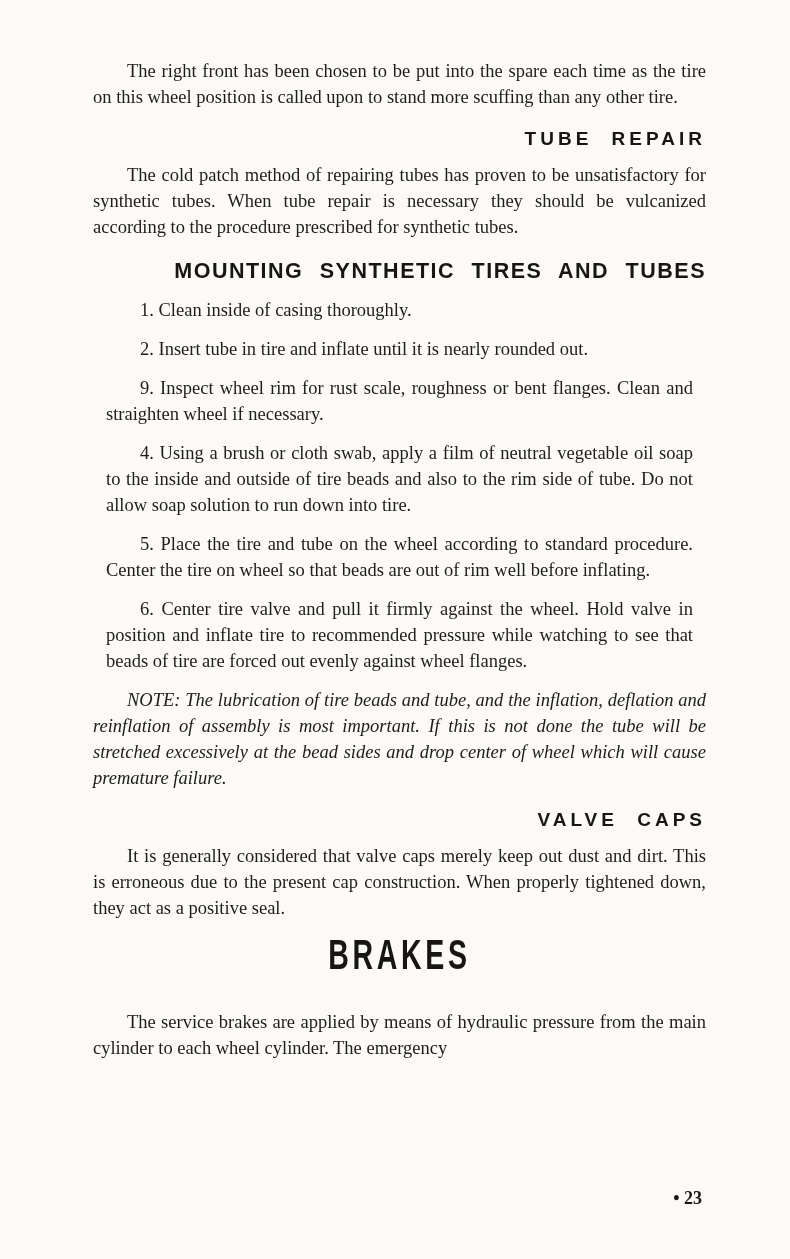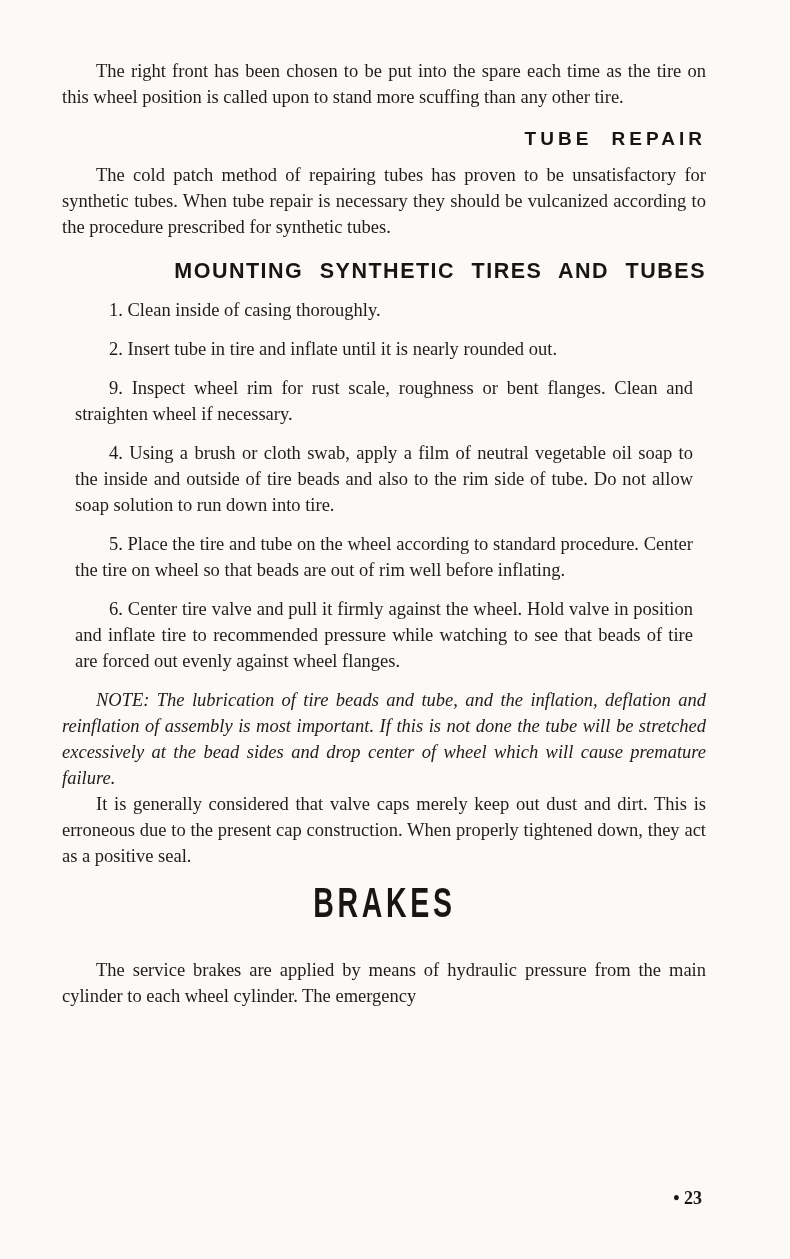--- a/index.html
+++ b/index.html
@@ -7,21 +7,21 @@
     padding: 0;
     background: #e9e7e2;
   }
   .page {
     position: relative;
     width: 790px;
     height: 1259px;
     margin: 0 auto;
     background: #fbfaf6;
     box-sizing: border-box;
-    padding: 58px 84px 0 62px;
+    padding: 58px 84px 0 93px;
     font-family: "Liberation Serif", serif;
     font-size: 18.5px;
     line-height: 26px;
     color: #1e1d1b;
     overflow: hidden;
   }
   p {
     margin: 0;
     text-align: justify;
     text-indent: 34px;
@@ -97,20 +97,21 @@
 
   <p class="step">1. Clean inside of casing thoroughly.</p>
   <p class="step">2. Insert tube in tire and inflate until it is nearly rounded out.</p>
   <p class="step">9. Inspect wheel rim for rust scale, roughness or bent flanges. Clean and straighten wheel if necessary.</p>
   <p class="step">4. Using a brush or cloth swab, apply a film of neutral vegetable oil soap to the inside and outside of tire beads and also to the rim side of tube. Do not allow soap solution to run down into tire.</p>
   <p class="step">5. Place the tire and tube on the wheel according to standard procedure. Center the tire on wheel so that beads are out of rim well before inflating.</p>
   <p class="step">6. Center tire valve and pull it firmly against the wheel. Hold valve in position and inflate tire to recommended pressure while watching to see that beads of tire are forced out evenly against wheel flanges.</p>
 
   <p class="note">NOTE: The lubrication of tire beads and tube, and the inflation, deflation and reinflation of assembly is most important. If this is not done the tube will be stretched excessively at the bead sides and drop center of wheel which will cause premature failure.</p>
 
+  <div class="subhead">VALVE CAPS</div>
 
   <p>It is generally considered that valve caps merely keep out dust and dirt. This is erroneous due to the present cap construction. When properly tightened down, they act as a positive seal.</p>
 
   <div class="bighead">
     <span class="glyphs">BRAKES</span>
   </div>
 
   <p>The service brakes are applied by means of hydraulic pressure from the main cylinder to each wheel cylinder. The emergency</p>
 
   <div class="page-number">• 23</div>

